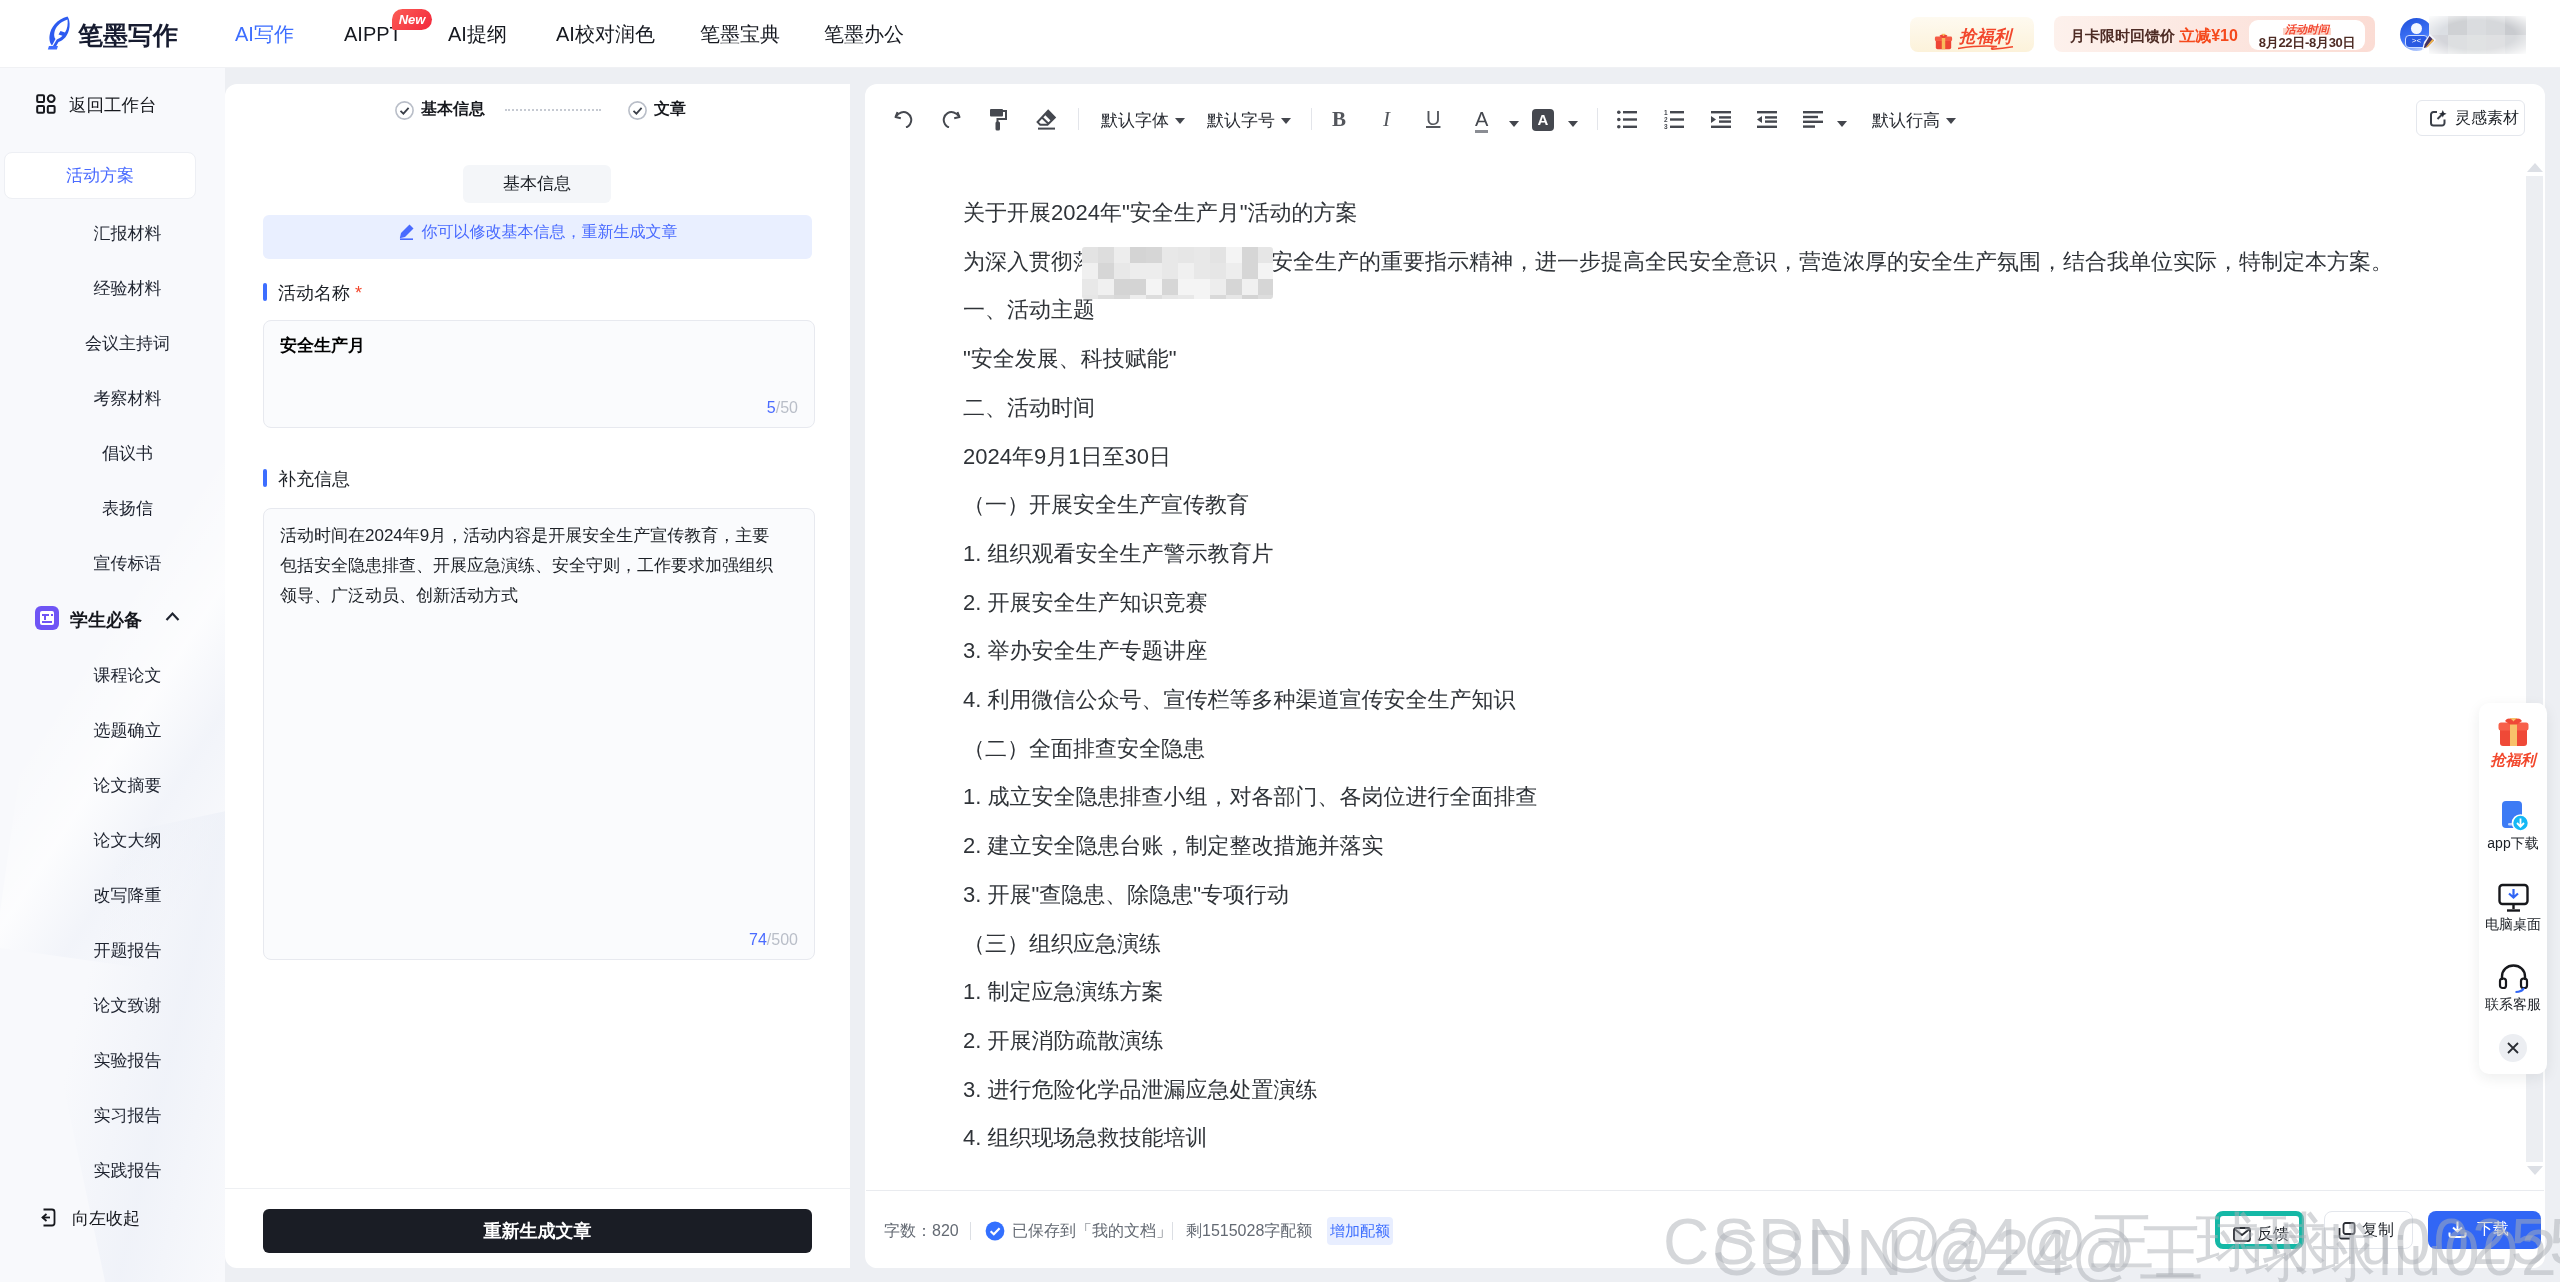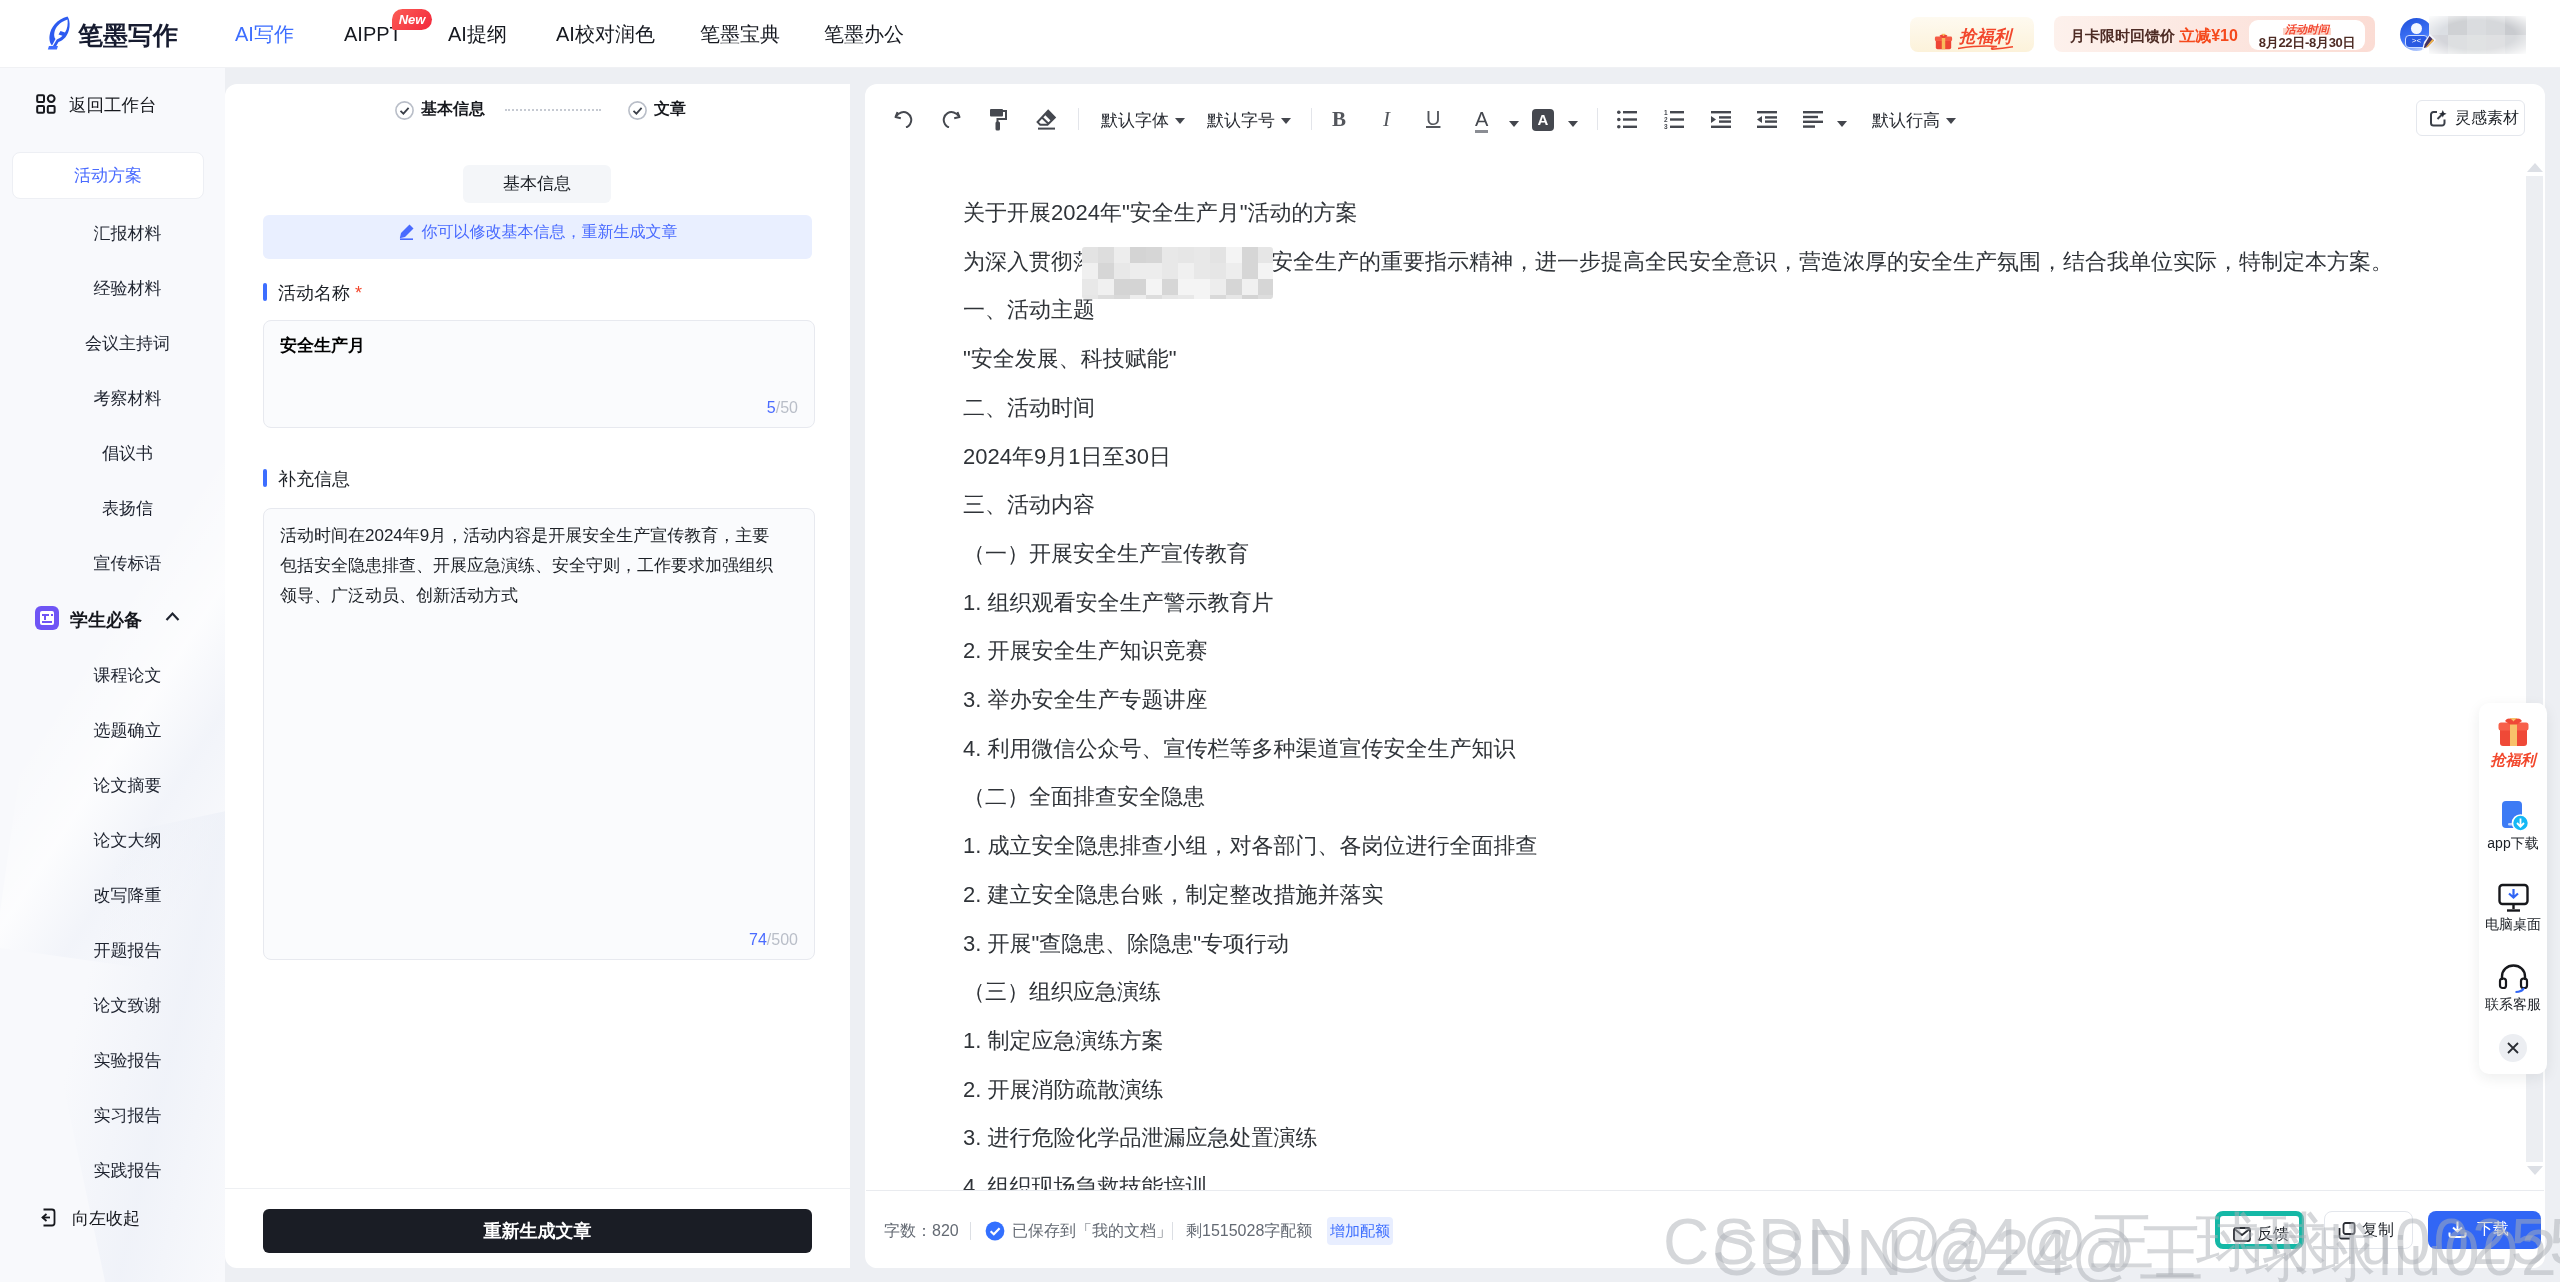--- a/index.html
+++ b/index.html
@@ -120,21 +120,21 @@
   <div class="abs" style="left:60px;top:760px;width:220px;height:460px;background:linear-gradient(115deg,rgba(255,255,255,0) 25%,rgba(233,237,246,.55) 50%,rgba(255,255,255,0) 75%);transform:rotate(-12deg);"></div>
 
   <svg class="abs" style="left:36px;top:26px;" width="20" height="20" viewBox="0 0 20 20" fill="none" stroke="#16181d" stroke-width="2">
     <rect x="1.2" y="1.2" width="6.8" height="6.8" rx="1"></rect>
     <circle cx="15.2" cy="4.6" r="3.4"></circle>
     <rect x="1.2" y="12" width="6.8" height="6.8" rx="1"></rect>
     <rect x="11.8" y="12" width="6.8" height="6.8" rx="1"></rect>
   </svg>
   <div class="abs" style="left:69px;top:25px;font-size:17.5px;color:#16181d;">返回工作台</div>
 
-  <div class="abs" style="left:12px;top:84px;width:192px;height:47px;background:#fff;border:1px solid #edeff4;border-radius:8px;line-height:45px;text-align:center;font-size:17px;color:#4a6bff;">活动方案</div>
+  <div class="abs" style="left:4px;top:84px;width:192px;height:47px;background:#fff;border:1px solid #edeff4;border-radius:8px;line-height:45px;text-align:center;font-size:17px;color:#4a6bff;">活动方案</div>
 
   <div class="side-item" style="top:138px;">汇报材料</div>
   <div class="side-item" style="top:193px;">经验材料</div>
   <div class="side-item" style="top:248px;">会议主持词</div>
   <div class="side-item" style="top:303px;">考察材料</div>
   <div class="side-item" style="top:358px;">倡议书</div>
   <div class="side-item" style="top:413px;">表扬信</div>
   <div class="side-item" style="top:468px;">宣传标语</div>
 
   <div class="abs" style="left:35px;top:538px;width:24px;height:24px;border-radius:6px;background:#6f55f5;">
@@ -304,21 +304,20 @@
   <div class="abs" style="left:1662px;top:1082px;width:0;height:0;border-left:8px solid transparent;border-right:8px solid transparent;border-top:9px solid #dcdfe5;"></div>
 </div>
 
 <div id="doc">
   <p>关于开展2024年"安全生产月"活动的方案</p>
   <p>为深入贯彻落<span style="visibility:hidden;">实一二三四五六七</span>安全生产的重要指示精神，进一步提高全民安全意识，营造浓厚的安全生产氛围，结合我单位实际，特制定本方案。</p>
   <p>一、活动主题</p>
   <p>"安全发展、科技赋能"</p>
   <p>二、活动时间</p>
   <p>2024年9月1日至30日</p>
-  <p>三、活动内容</p>
   <p>（一）开展安全生产宣传教育</p>
   <p>1. 组织观看安全生产警示教育片</p>
   <p>2. 开展安全生产知识竞赛</p>
   <p>3. 举办安全生产专题讲座</p>
   <p>4. 利用微信公众号、宣传栏等多种渠道宣传安全生产知识</p>
   <p>（二）全面排查安全隐患</p>
   <p>1. 成立安全隐患排查小组，对各部门、各岗位进行全面排查</p>
   <p>2. 建立安全隐患台账，制定整改措施并落实</p>
   <p>3. 开展"查隐患、除隐患"专项行动</p>
   <p>（三）组织应急演练</p>

